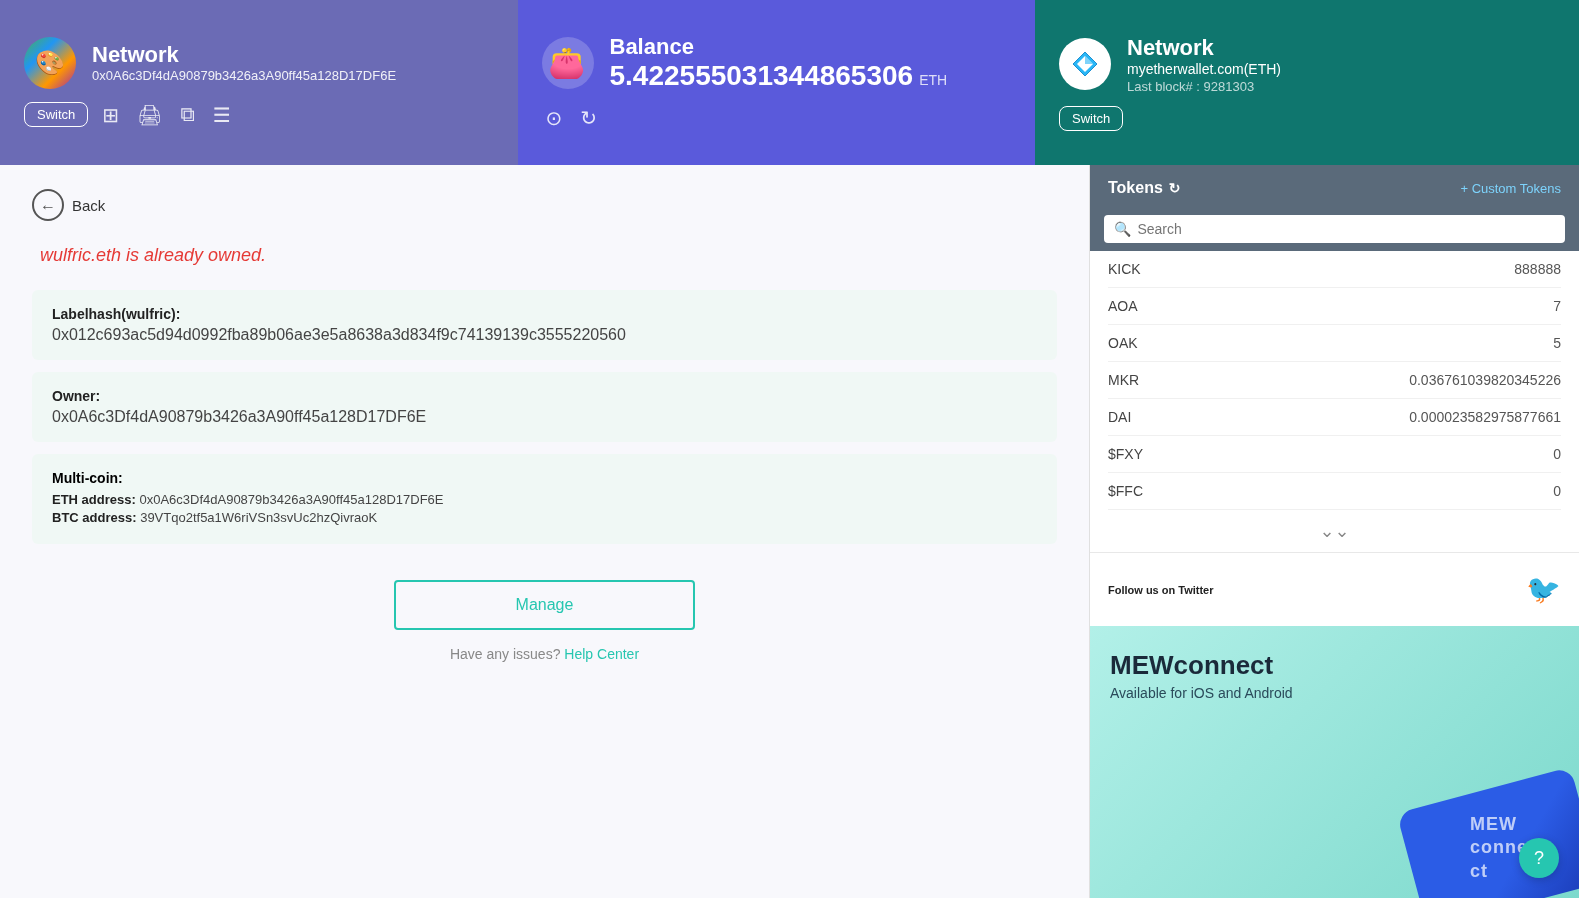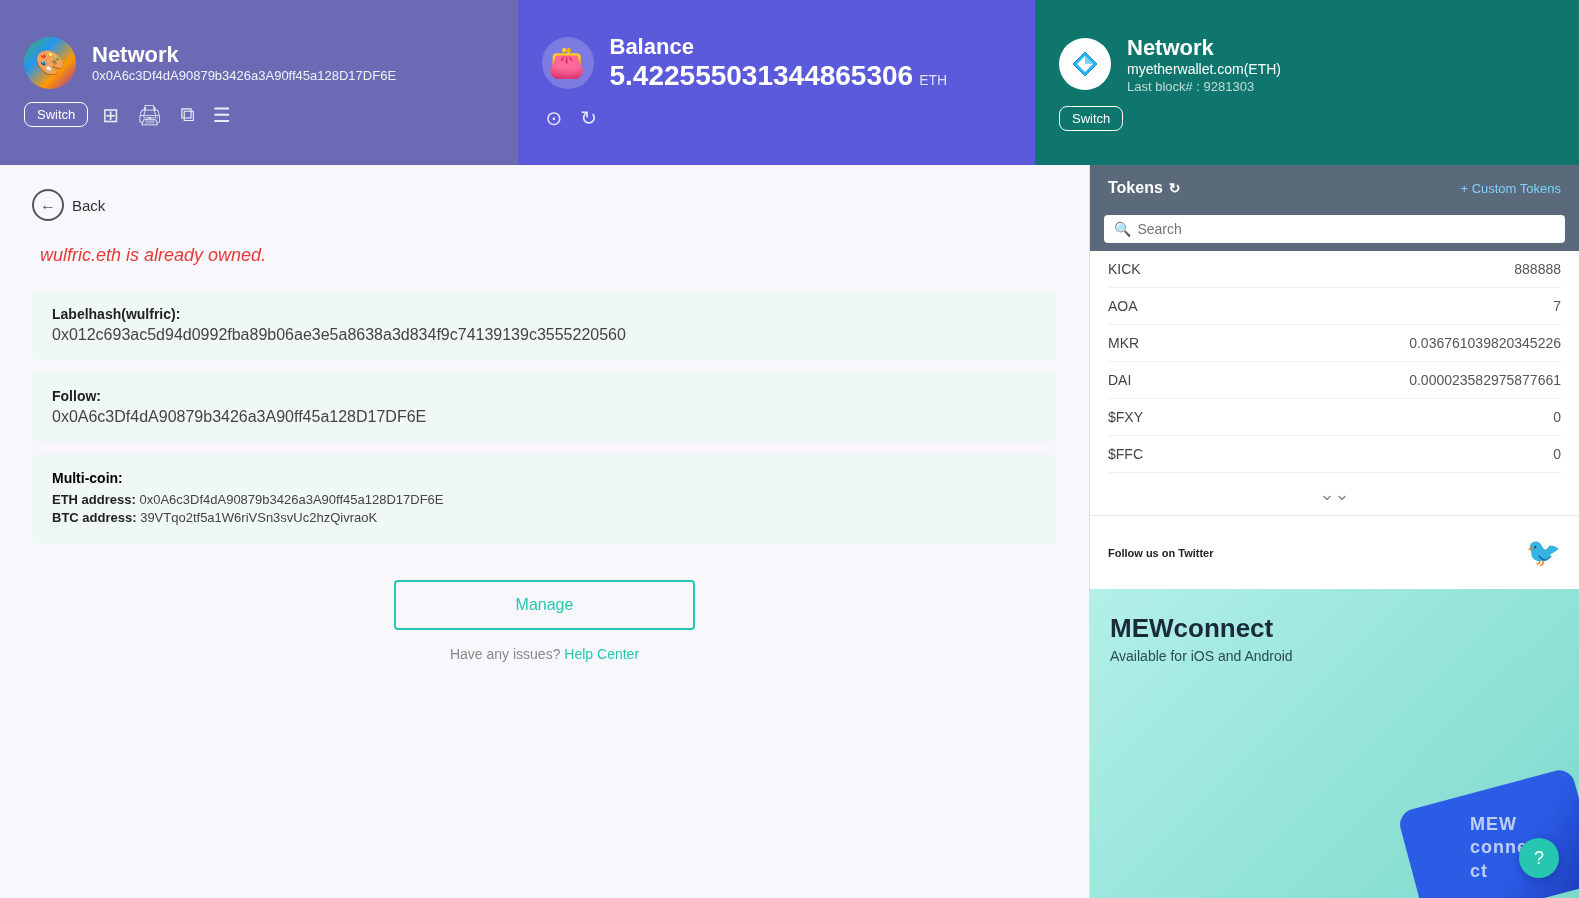--- a/index.html
+++ b/index.html
@@ -345,21 +345,21 @@
 
     <div class="error-msg">wulfric.eth is already owned.</div>
 
     <div class="info-card">
       <div class="label">Labelhash(wulfric):</div>
       <div class="value">0x012c693ac5d94d0992fba89b06ae3e5a8638a3d834f9c74139139c3555220560</div>
     </div>
 
 
     <div class="info-card">
-      <div class="label">Follow:</div>
+      <div class="label">Owner:</div>
       <div class="value">0x0A6c3Df4dA90879b3426a3A90ff45a128D17DF6E</div>
     </div>
 
     <div class="multi-coin-card">
       <div class="label">Multi-coin:</div>
       <div class="multi-coin-row">
         <strong>ETH address:</strong>
         <span>0x0A6c3Df4dA90879b3426a3A90ff45a128D17DF6E</span>
       </div>
       <div class="multi-coin-row">
@@ -399,20 +399,24 @@
     <div class="tokens-list">
       <div class="token-row">
         <span class="token-name">KICK</span>
         <span class="token-value">888888</span>
       </div>
       <div class="token-row">
         <span class="token-name">AOA</span>
         <span class="token-value">7</span>
       </div>
       <div class="token-row">
+        <span class="token-name">OAK</span>
+        <span class="token-value">5</span>
+      </div>
+      <div class="token-row">
         <span class="token-name">MKR</span>
         <span class="token-value">0.03676103982034522​6</span>
       </div>
       <div class="token-row">
         <span class="token-name">DAI</span>
         <span class="token-value">0.000023582975877661</span>
       </div>
       <div class="token-row">
         <span class="token-name">$FXY</span>
         <span class="token-value">0</span>

